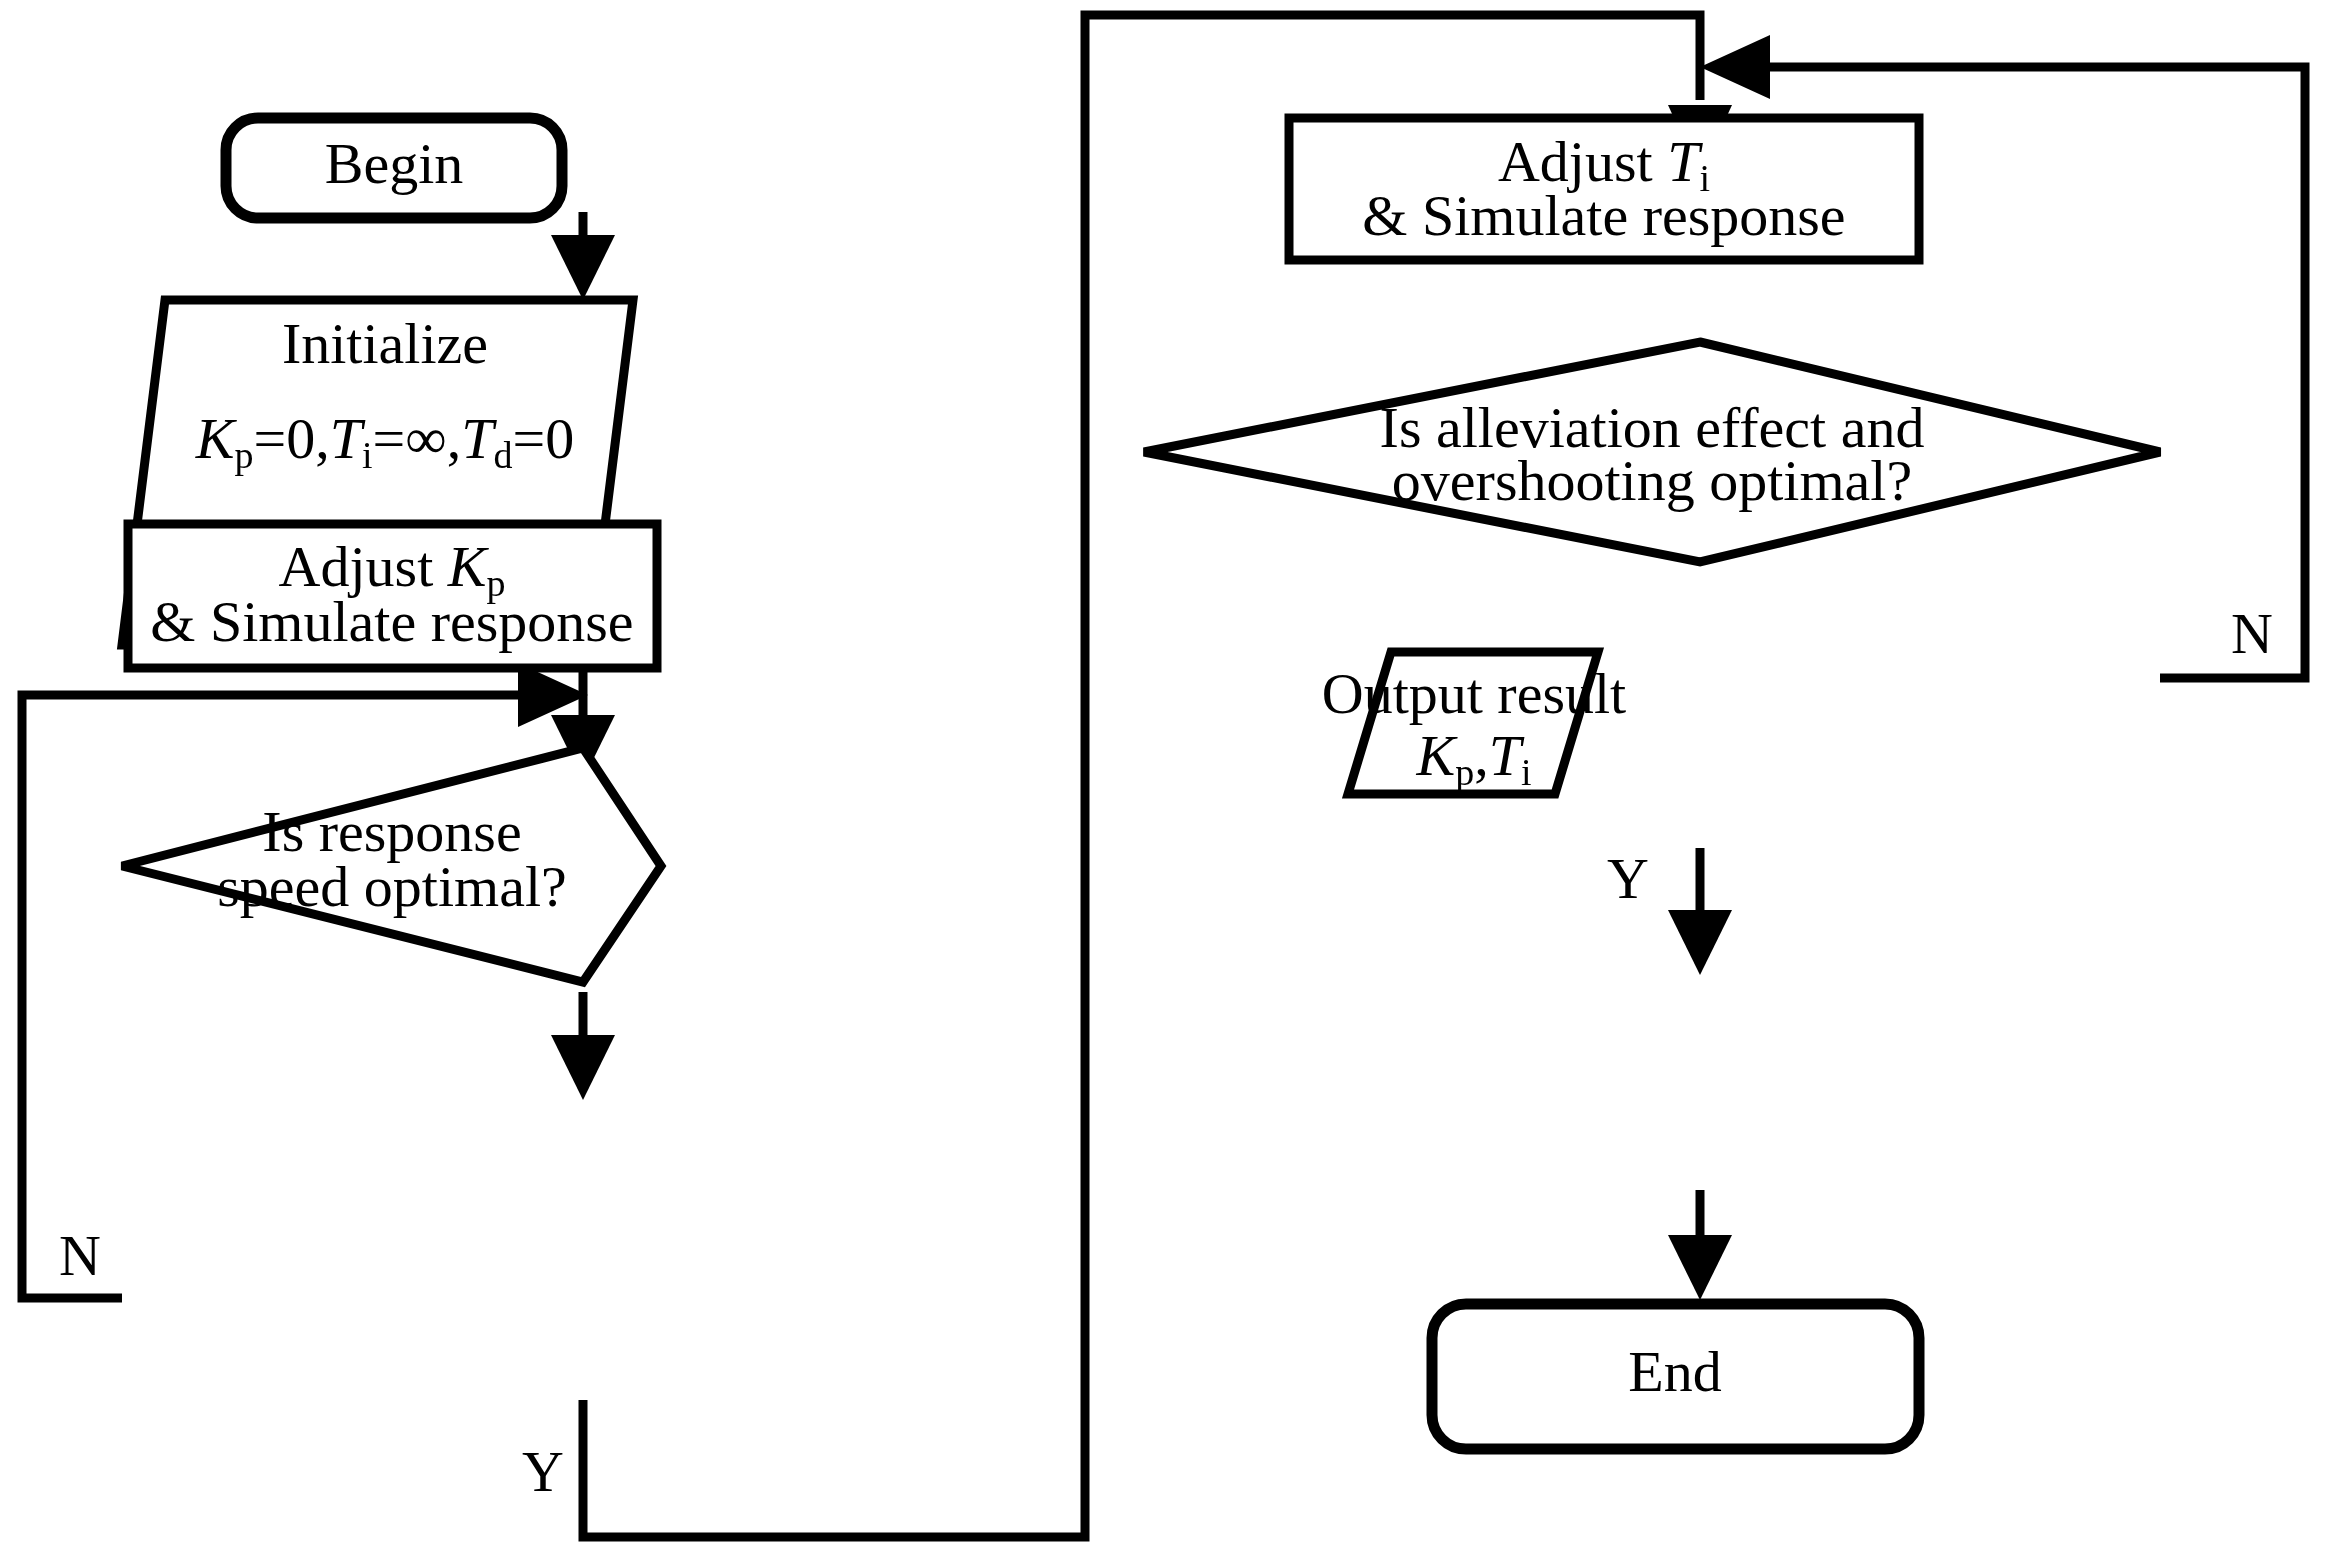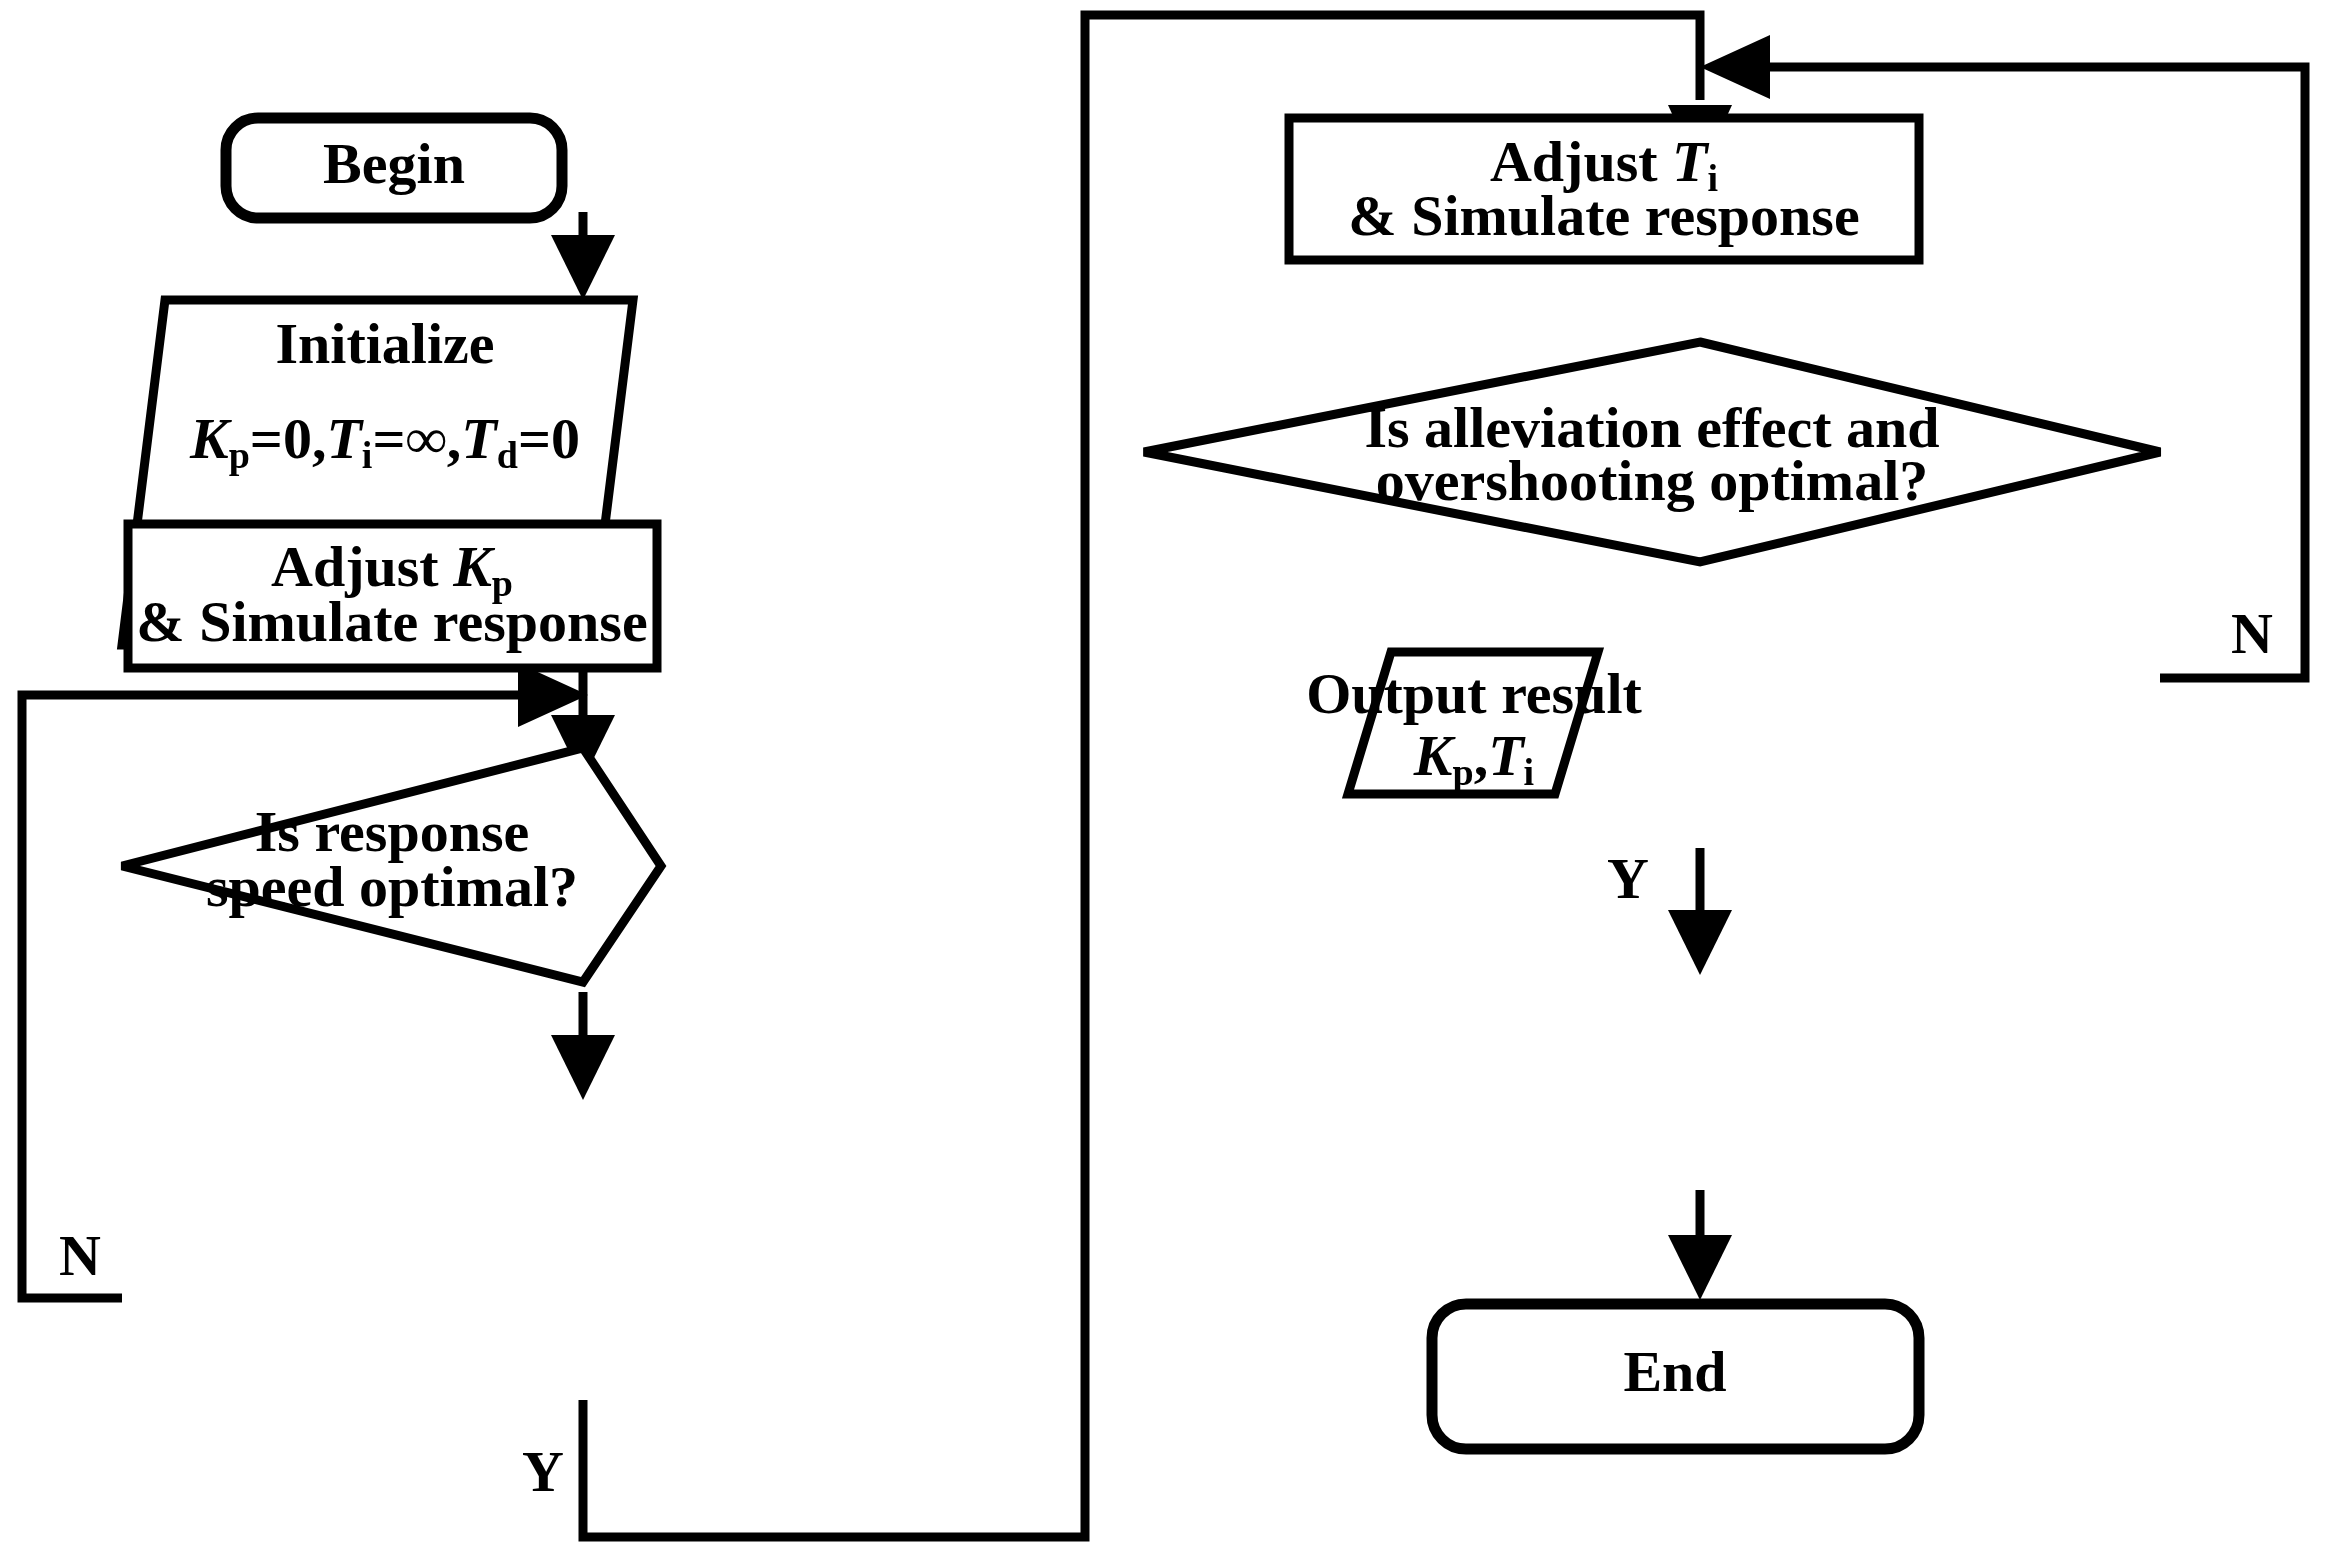--- a/index.html
+++ b/index.html
@@ -11,21 +11,20 @@
     width: 2327px;
     height: 1566px;
     overflow: hidden;
     font-family: "Liberation Serif", "DejaVu Serif", serif;
   }
   #flowchart-root {
     position: relative;
     width: 1870px;
     height: 1566px;
     background: #ffffff;
-    font-weight: bold;
   }
   svg.flow {
     display: block;
     width: 2327px;
     height: 1566px;
   }
   .shape-stroke {
     fill: #ffffff;
     stroke: #000000;
     stroke-width: 9;

